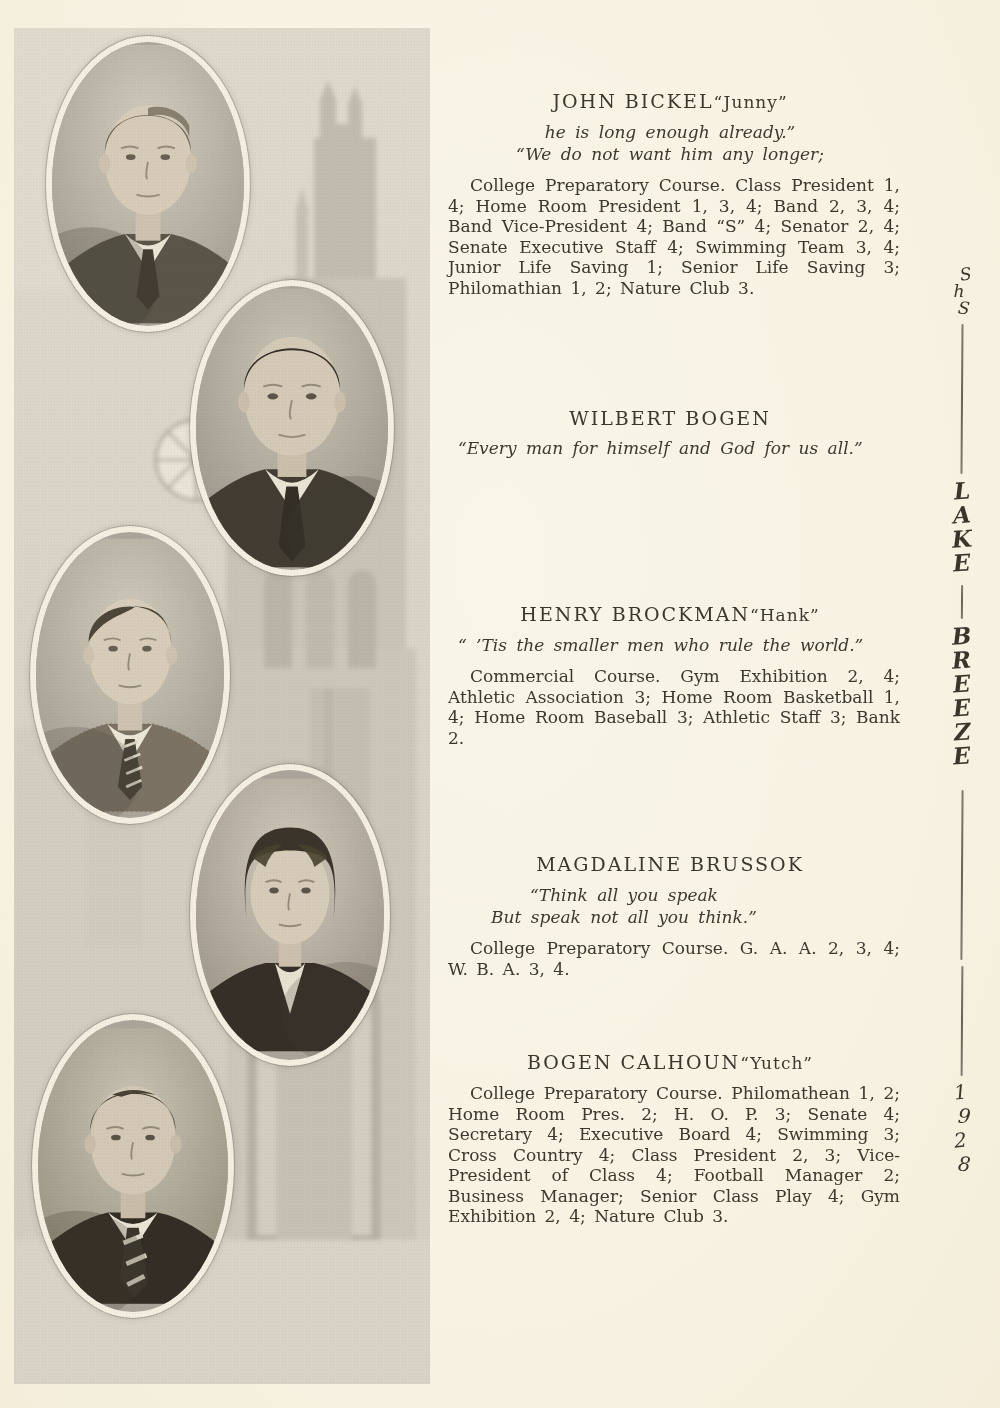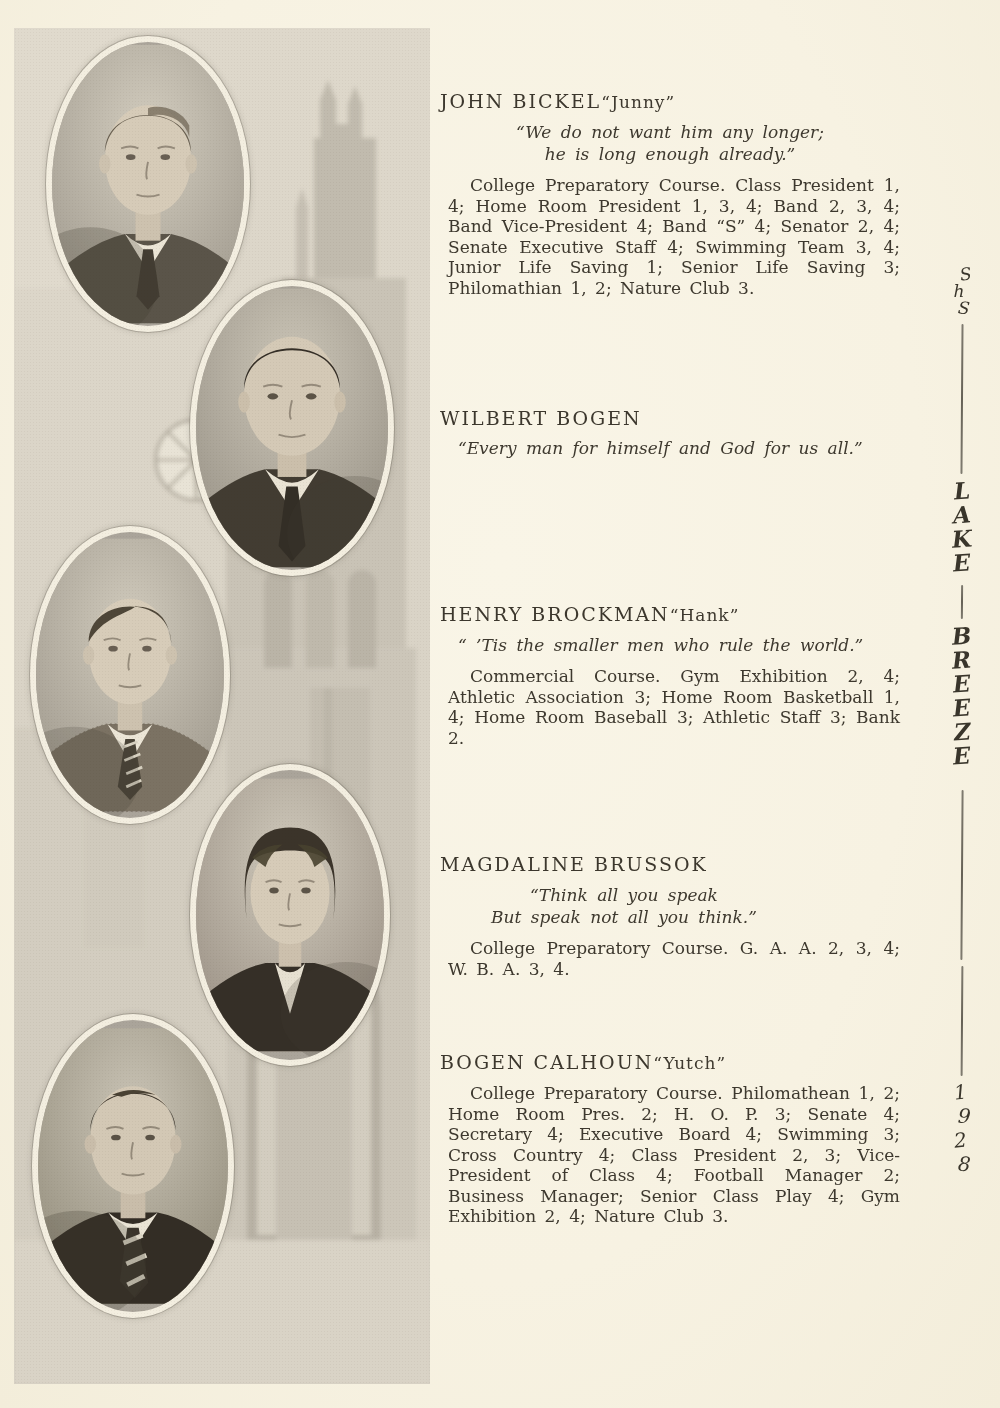--- a/index.html
+++ b/index.html
@@ -34,21 +34,21 @@
     background:#aaa49a;
   }
   .oval svg{display:block;width:100%;height:100%;}
   .oval-1{left:32px;top:8px;width:192px;height:284px;}
   .oval-2{left:176px;top:252px;width:192px;height:284px;}
   .oval-3{left:16px;top:498px;width:188px;height:286px;}
   .oval-4{left:176px;top:736px;width:188px;height:290px;}
   .oval-5{left:18px;top:986px;width:190px;height:292px;}
   
   .entry{position:absolute;left:440px;width:460px;}
-  .entry-head{display:flex;align-items:baseline;justify-content:flex-start;}
+  .entry-head{display:flex;align-items:baseline;justify-content:center;}
   .student-name{
     margin:0;font-size:19px;font-weight:normal;letter-spacing:2px;
     color:#3c372d;white-space:nowrap;
   }
   .nickname{
     font-size:17px;letter-spacing:1px;color:#3e392f;
   }
   .quote{margin-top:9px;text-align:center;font-style:italic;font-size:17px;
     line-height:22px;color:#3e392f;word-spacing:4px;}
   .quote-narrow{width:368px;}
@@ -300,22 +300,22 @@
       </svg>
     </div>
   </div>
 
   <section class="entry e0">
     <div class="entry-head">
       <h2 class="student-name">JOHN BICKEL</h2>
       <span class="nickname">“Junny”</span>
     </div>
     <div class="quote">
+      <div>he is long enough already.”</div>
       <div>“We do not want him any longer;</div>
-      <div>he is long enough already.”</div>
     </div>
     <p class="activities">College Preparatory Course.  Class President 1, 4;  Home Room President 1, 3, 4;  Band 2, 3, 4;  Band Vice-President 4;  Band “S” 4;  Senator 2, 4; Senate Executive Staff 4;  Swimming Team 3, 4;  Junior Life Saving 1;  Senior Life Saving 3;  Philomathian 1, 2;  Nature Club 3.</p>
   </section>
 
   <section class="entry e1">
     <div class="entry-head">
       <h2 class="student-name">WILBERT BOGEN</h2>
       <span class="nickname"></span>
     </div>
     <div class="quote" style="text-align:left;padding-left:18px;margin-top:8px;">

